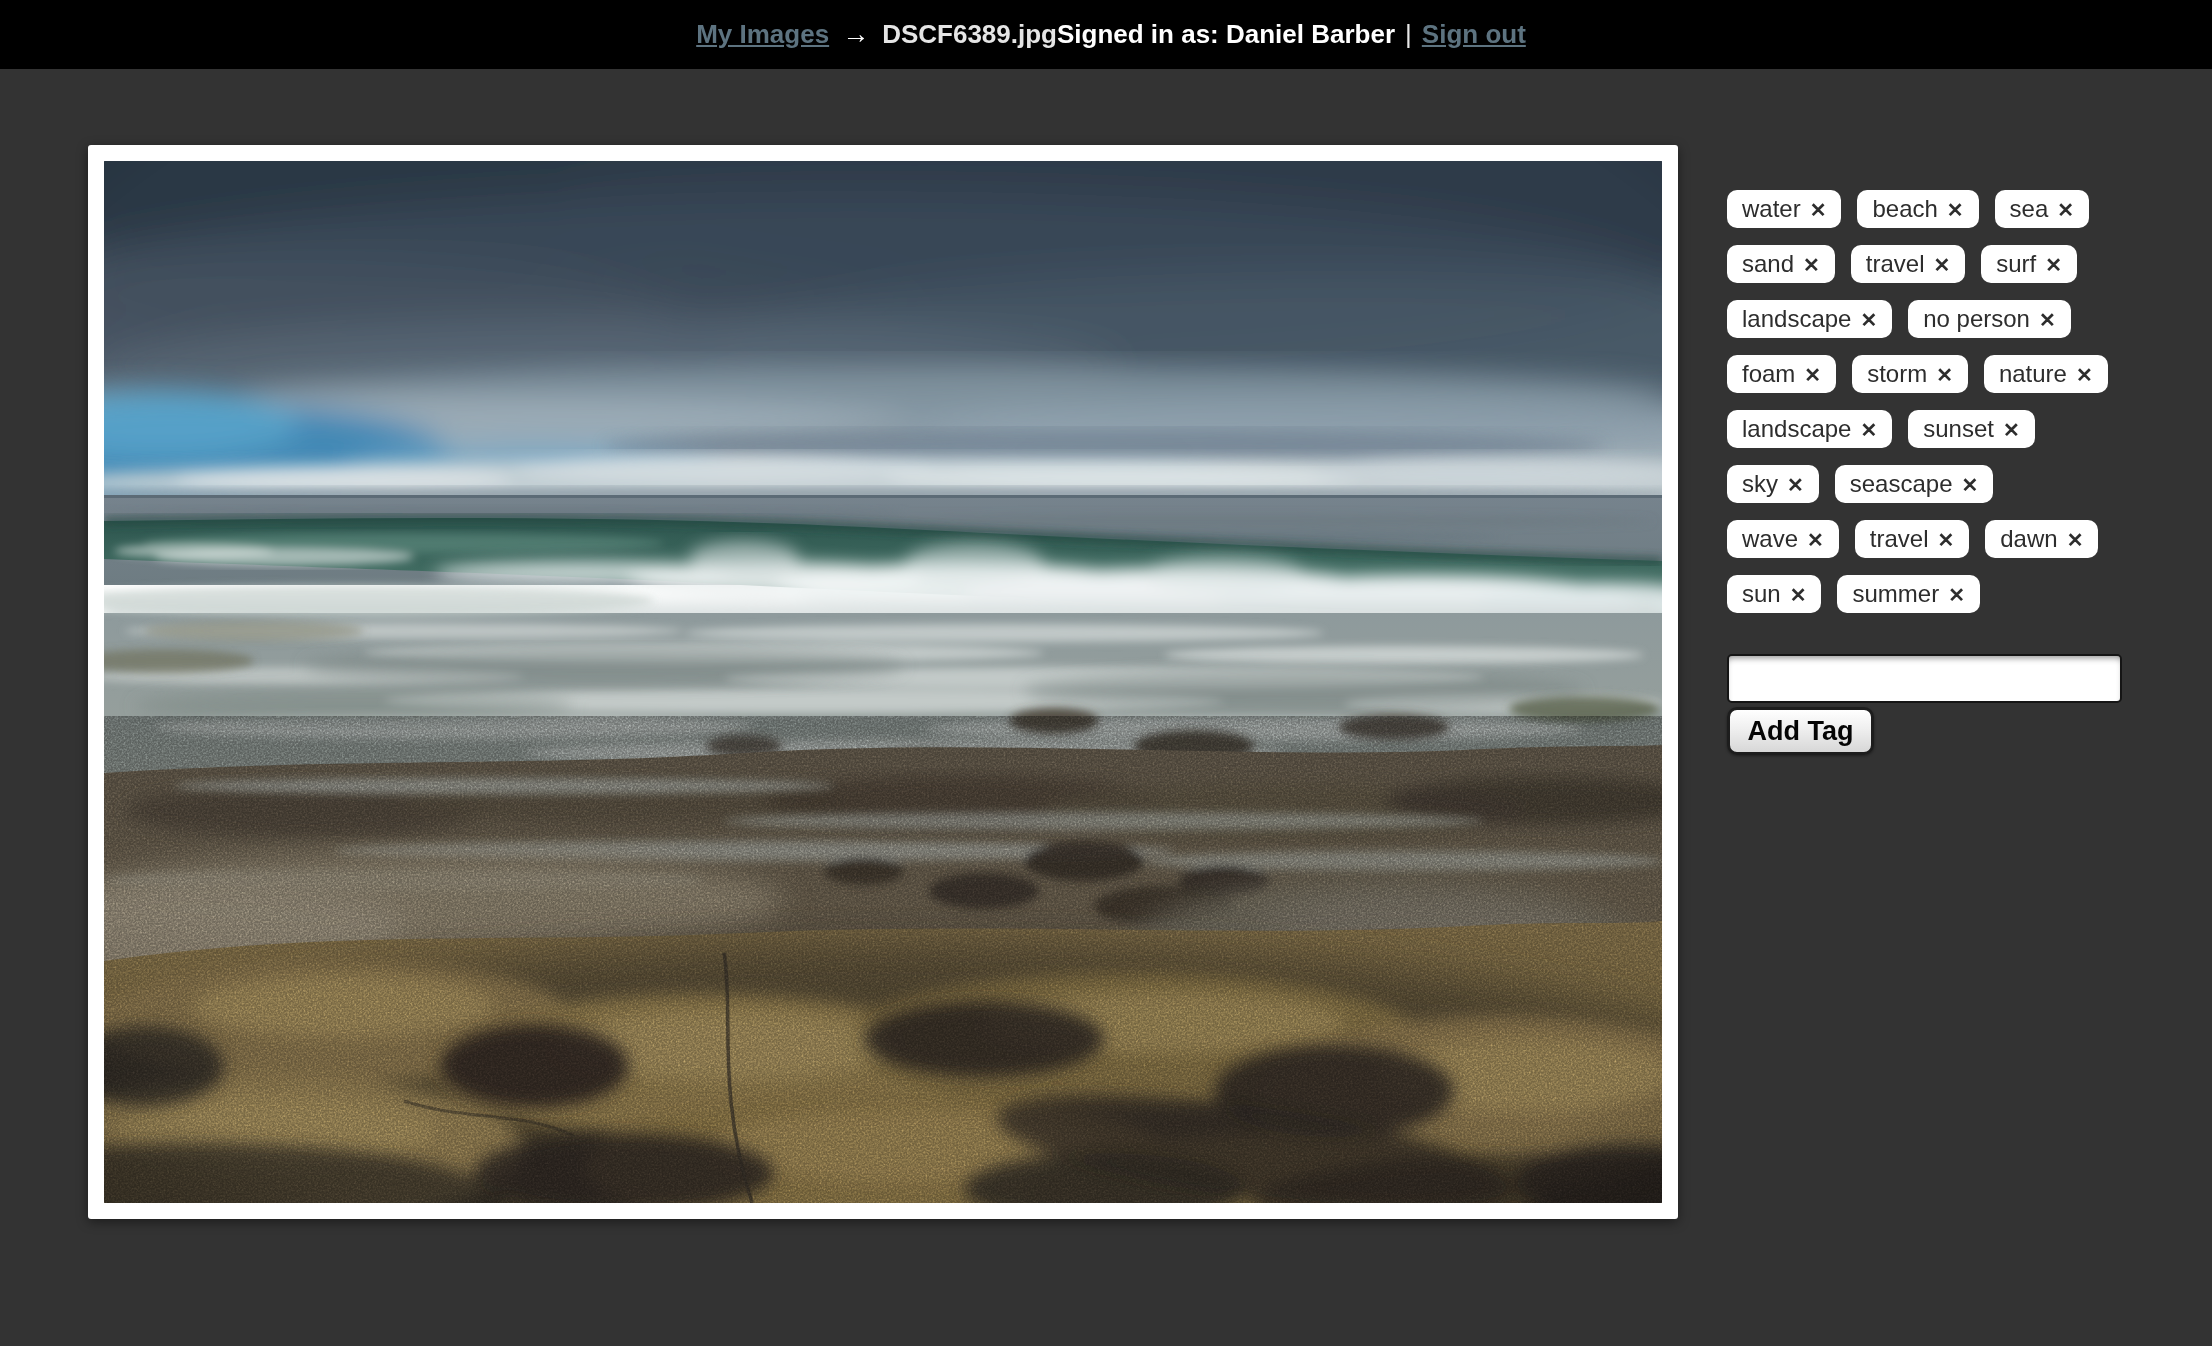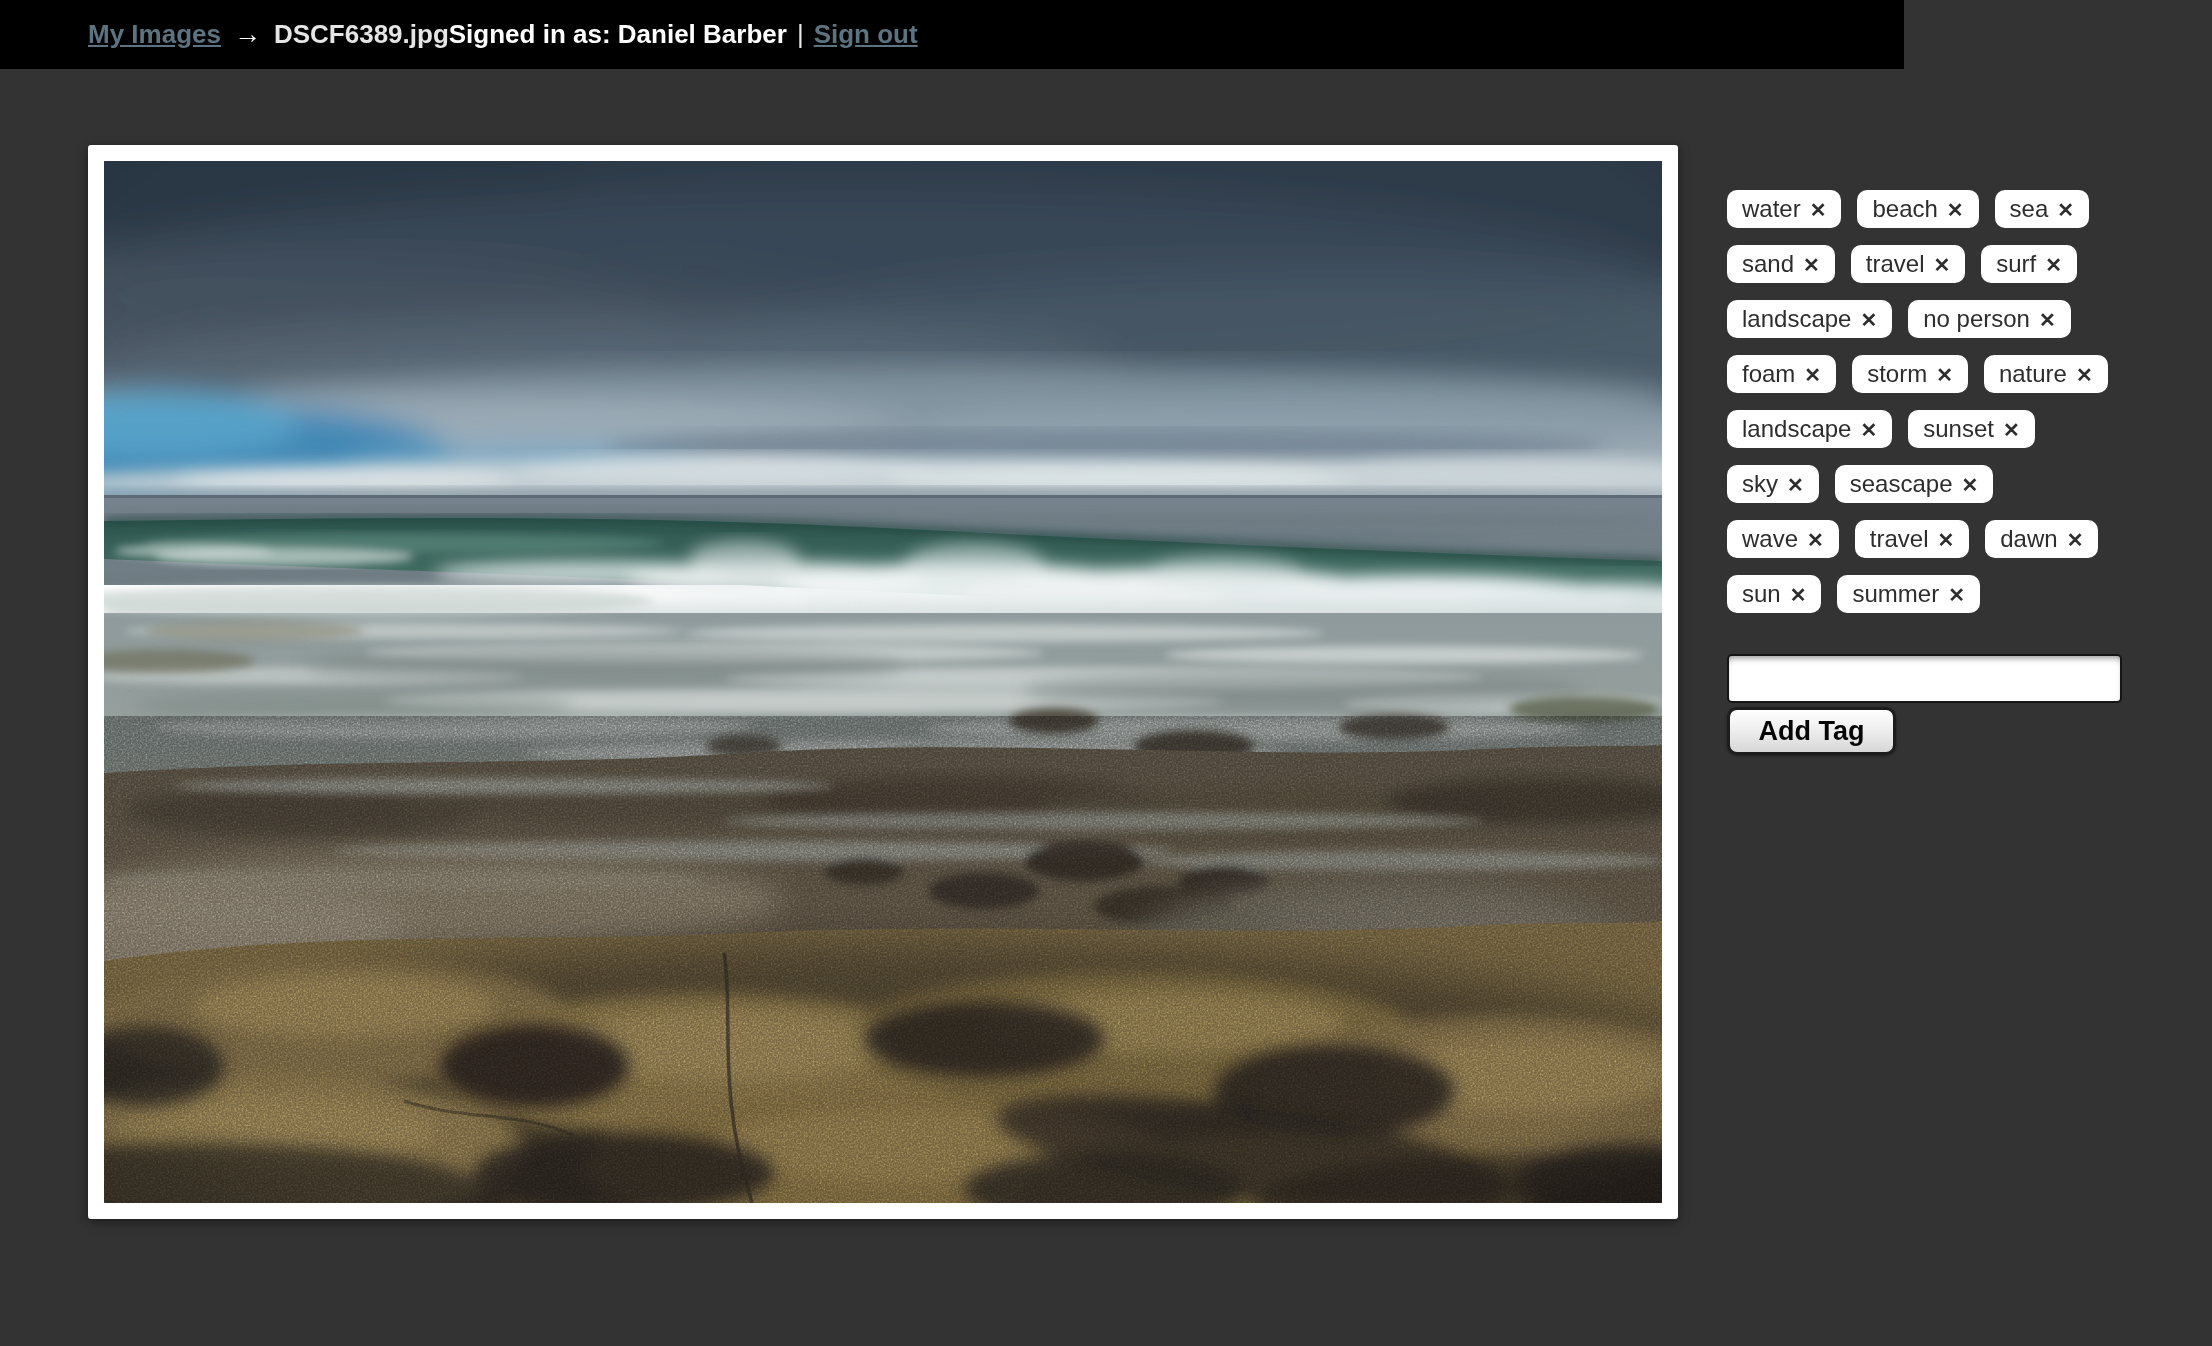--- a/index.html
+++ b/index.html
@@ -3,23 +3,23 @@
 <meta charset="utf-8">
 <style>
   html,body{margin:0;padding:0;}
   body{
     width:2212px;height:1346px;overflow:hidden;position:relative;
     background:#333333;
     font-family:"Liberation Sans", sans-serif;
   }
   
   .topbar{
-    position:absolute;left:0;top:0;width:1904px;height:69px;
+    position:absolute;left:0;top:0;width:2212px;height:69px;
     background:#000000;color:#ffffff;
-    display:flex;align-items:center;justify-content:flex-start;
+    display:flex;align-items:center;justify-content:center;
     box-sizing:border-box;padding:0 78px 0 88px;
     font-size:26px;
   }
   .crumbs{display:flex;align-items:center;gap:13px;}
   .crumb-link{color:#5d7380;text-decoration:underline;font-weight:700;cursor:pointer;}
   .crumb-arrow{color:#ffffff;font-weight:400;font-size:27px;}
   .crumb-file{color:#e5e5e5;font-weight:700;}
   .session{display:flex;align-items:center;gap:10px;font-weight:600;}
   .session .divider{color:#e8e8e8;font-weight:400;}
   .signout-link{color:#5d7380;text-decoration:underline;font-weight:600;cursor:pointer;}
@@ -46,21 +46,21 @@
   .tag-form{margin-top:41px;}
   .tag-input{
     display:block;box-sizing:border-box;width:395px;height:49px;
     border:2px solid #151515;border-radius:5px;background:#ffffff;
     box-shadow:inset 0 5px 6px -3px rgba(0,0,0,.42);
     font-size:24px;padding:0 12px;outline:none;
     font-family:"Liberation Sans", sans-serif;
   }
   .add-tag-btn{
     display:block;margin-top:4px;box-sizing:border-box;
-    width:169px;height:48px;
+    width:147px;height:48px;
     border:3px solid #1d1d1d;border-radius:10px;
     background:linear-gradient(180deg,#ffffff 0%,#efefef 45%,#d7d7d7 100%);
     font-size:27px;font-weight:700;color:#050505;cursor:pointer;
     font-family:"Liberation Sans", sans-serif;
     box-shadow:0 1px 3px rgba(0,0,0,.4);
   }
 </style>
 </head>
 <body>
 

